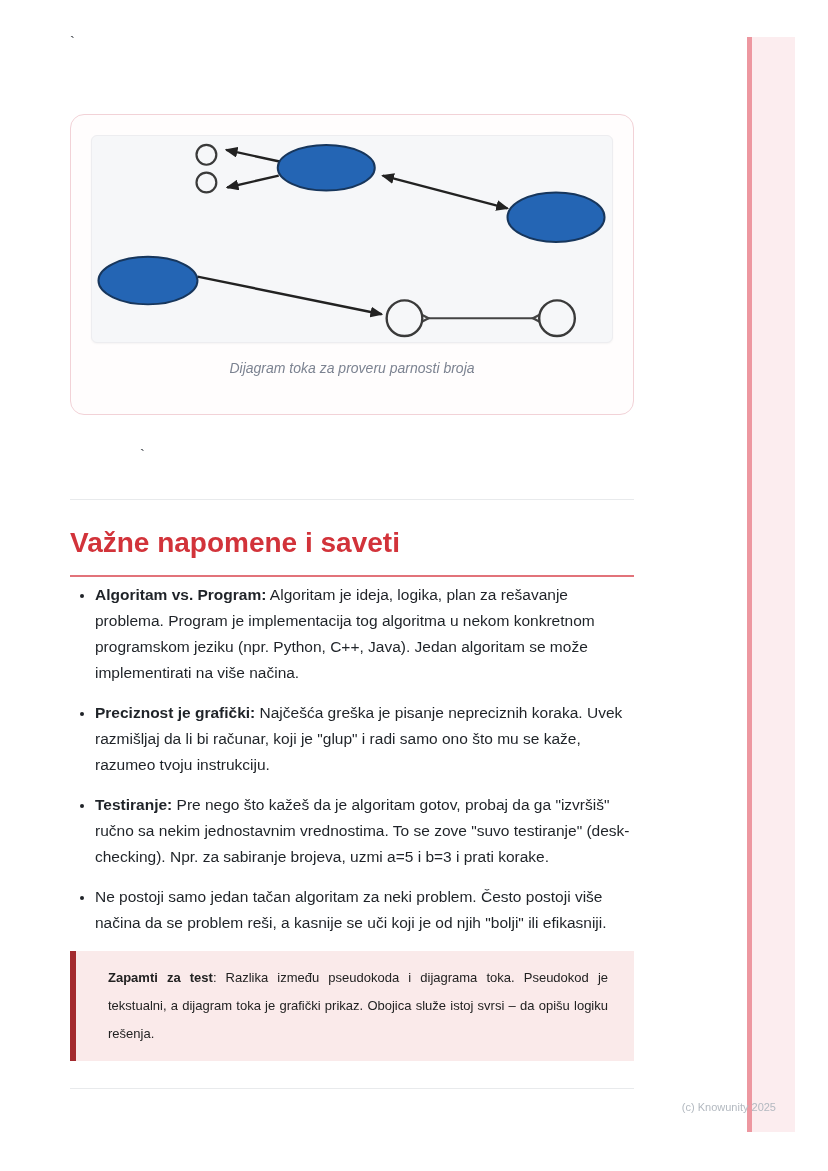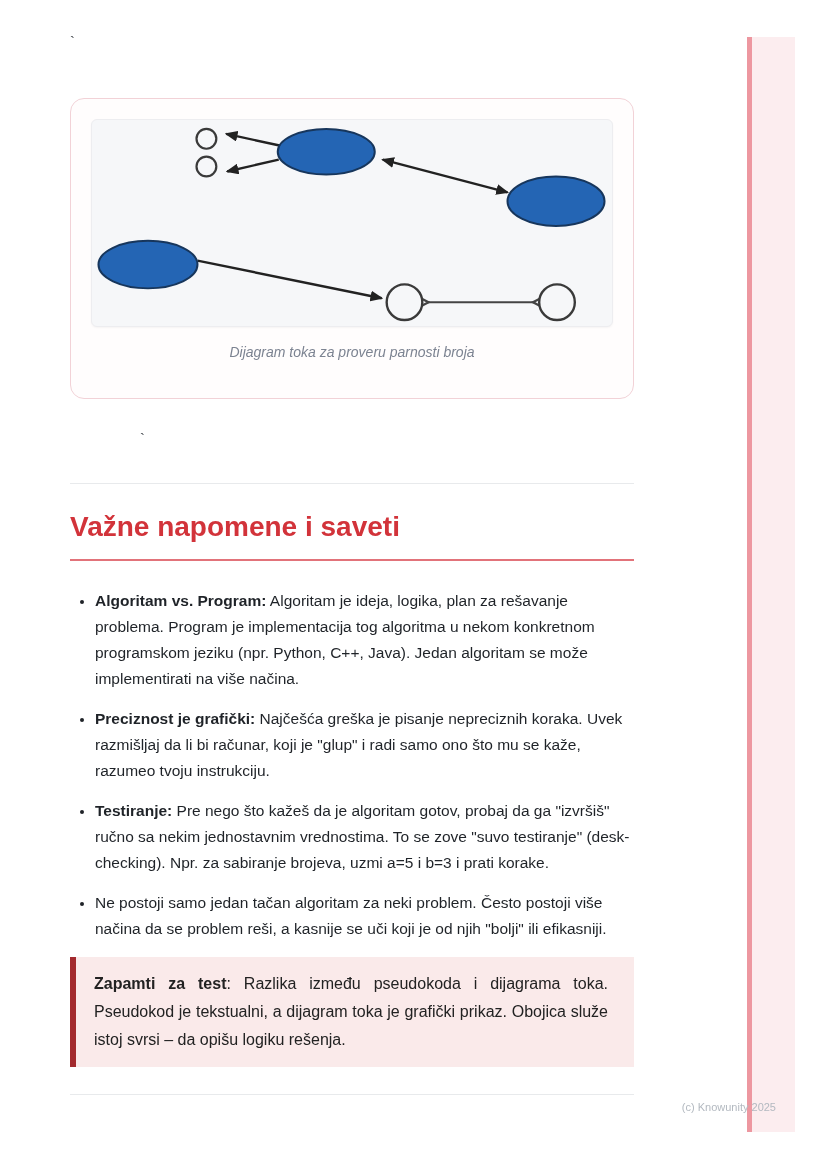--- a/index.html
+++ b/index.html
@@ -4,48 +4,48 @@
 <style>
   * { margin: 0; padding: 0; box-sizing: border-box; }
   html, body { width: 828px; height: 1171px; background: #ffffff; overflow: hidden;
     font-family: "Liberation Sans", sans-serif; color: #1f2328; }
   .page { position: relative; width: 828px; height: 1171px; }
 
   .stray-tick { position: absolute; left: 70px; font-size: 15px; color: #3a3f45; }
   .tick-1 { top: 33px; }
   .tick-2 { top: 430px; }
 
-  .content { position: absolute; left: 70px; top: 0; width: 564px; }
+  .content { position: absolute; left: 70px; top: 16px; width: 564px; }
 
   
   .figure-card { margin-top: 98px; border: 1px solid #f2d2d7; border-radius: 14px;
     background: #fffdfd; padding: 20px 20px 38px 20px; }
   .figure-panel { width: 522px; height: 208px; background: #f6f7f9;
     border: 1px solid #ededf0; border-radius: 6px; box-shadow: 0 1px 2px rgba(0,0,0,0.04); }
   .figure-panel svg { display: block; width: 100%; height: 100%; }
   .figure-caption { margin-top: 17px; text-align: center; font-style: italic;
     font-size: 14px; color: #7c8391; }
 
   
   .divider { border: none; border-top: 1px solid #e8eaec; height: 0; }
   .divider-1 { margin-top: 84px; }
   .divider-2 { margin-top: 27px; }
 
   
   .section-heading { margin-top: 26px; font-size: 28px; font-weight: bold;
     color: #d2333a; line-height: 34px; padding-bottom: 15px; border-bottom: 2px solid #e2737a; }
 
   
-  .notes-list { margin-top: 27px; padding-left: 25px; list-style: disc outside; }
+  .notes-list { margin-top: 5px; padding-left: 25px; list-style: disc outside; }
   .notes-list li { font-size: 15.5px; line-height: 26px; margin-bottom: 14px; color: #1f2328; }
   .notes-list li::marker { color: #1f2328; font-size: 14px; }
 
   
   .callout { margin-top: 15px; background: #faeaea; border-left: 6px solid #a32a2e;
-    padding: 13px 26px 13px 18px; font-size: 16px; line-height: 28px;
+    padding: 13px 26px 13px 32px; font-size: 13px; line-height: 28px;
     text-align: justify; color: #222; }
 
   
   .footer-note { position: absolute; top: 1101px; right: 52px; font-size: 11px;
     color: #b3b9c0; z-index: 2; }
 
   
   .side-bar { position: absolute; left: 747px; top: 37px; width: 48px; height: 1095px;
     background: #fcedef; z-index: 1; }
   .side-bar .side-bar-stripe { position: absolute; left: 0; top: 0; width: 5px;

